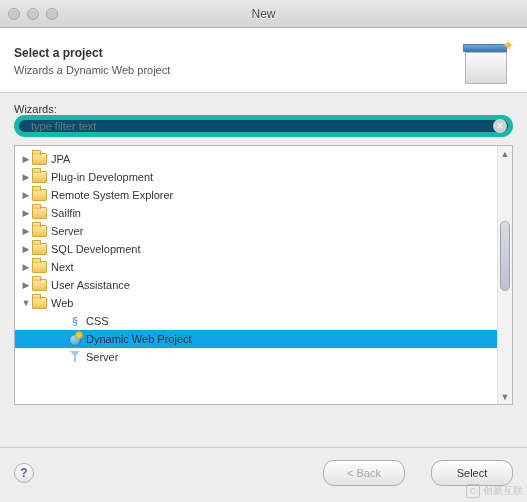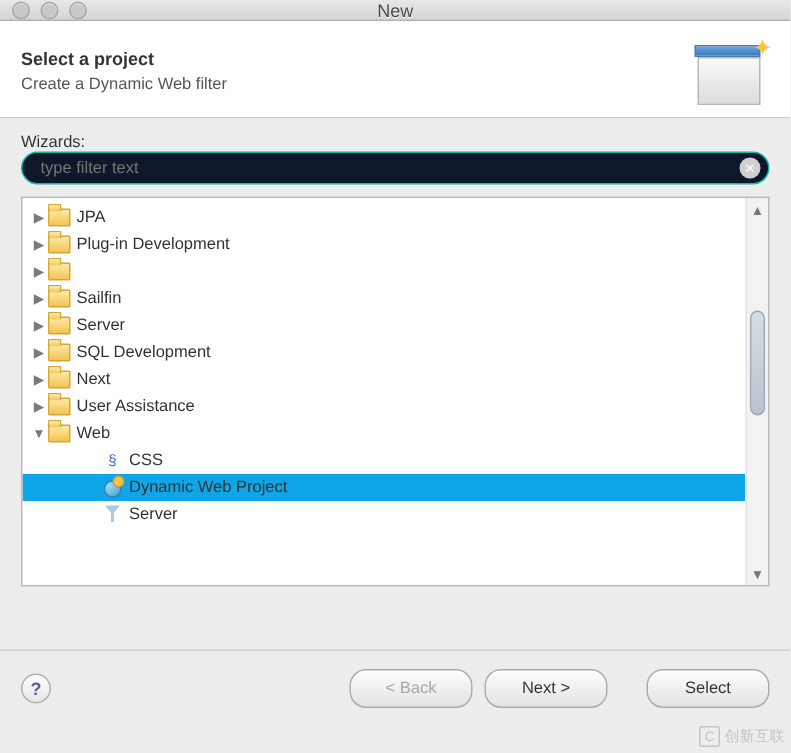--- a/index.html
+++ b/index.html
@@ -7,21 +7,21 @@
   font-family: "Lucida Grande", "Helvetica Neue", Arial, sans-serif;
   font-size: 11px;
   background: #ededed;
   width: 527px;
   height: 502px;
   overflow: hidden;
   color: #333;
 }
 
 .titlebar {
-  height: 14px;
+  height: 28px;
   background: linear-gradient(#e8e8e8, #d4d4d4);
   border-bottom: 1px solid #b0b0b0;
   display: flex;
   align-items: center;
   position: relative;
 }
 .traffic-lights { display: flex; gap: 7px; padding-left: 8px; }
 .tl {
   width: 12px; height: 12px; border-radius: 50%;
   background: #c8c8c8;
@@ -69,26 +69,26 @@
   padding: 10px 14px 0 14px;
 }
 .label { margin-bottom: 0; color: #333; }
 .filter-wrap {
   position: relative;
   margin-bottom: 8px;
 }
 .filter-input {
   width: 100%;
   height: 22px;
-  border: 1px solid #14b8a6;
+  border: 5px solid #14b8a6;
   border-radius: 11px;
   padding: 0 26px 0 12px;
   font-size: 11px;
   color: #9c9c9c;
-  background: #0f172a;
+  background: #0c4a6e;
   box-shadow: inset 0 1px 2px rgba(0,0,0,.08);
 }
 .filter-clear {
   position: absolute; right: 6px; top: 4px;
   width: 14px; height: 14px; border-radius: 50%;
   background: #d0d0d0; color: #fff;
   display: flex; align-items: center; justify-content: center;
   font-size: 9px; cursor: pointer;
 }
 
@@ -215,21 +215,21 @@
     <div class="tl"></div>
     <div class="tl"></div>
     <div class="tl"></div>
   </div>
   <div class="title-text">New</div>
 </div>
 
 <div class="wizard-header">
   <div class="wizard-header-text">
     <h1>Select a project</h1>
-    <p>Create a Dynamic Web filter</p>
+    <p>Wizards a Dynamic Web project</p>
   </div>
   <div class="wizard-banner">
     <div class="tab"></div>
     <div class="box"></div>
     <div class="star">✦</div>
   </div>
 </div>
 
 <div class="body-area">
   <div class="label">Wizards:</div>
@@ -247,20 +247,21 @@
         <span class="row-label">JPA</span>
       </div>
       <div class="row indent0">
         <span class="arrow">▶</span>
         <span class="folder-icon"></span>
         <span class="row-label">Plug-in Development</span>
       </div>
       <div class="row indent0">
         <span class="arrow">▶</span>
         <span class="folder-icon"></span>
+        <span class="row-label">Remote System Explorer</span>
       </div>
       <div class="row indent0">
         <span class="arrow">▶</span>
         <span class="folder-icon"></span>
         <span class="row-label">Sailfin</span>
       </div>
       <div class="row indent0">
         <span class="arrow">▶</span>
         <span class="folder-icon"></span>
         <span class="row-label">Server</span>
@@ -310,21 +311,20 @@
     </div>
   </div>
 </div>
 
 <div class="h-divider"></div>
 
 <div class="button-bar">
   <div class="help-btn">?</div>
   <div class="spacer"></div>
   <div class="btn disabled">&lt; Back</div>
-  <div class="btn">Next &gt;</div>
   <div style="width:10px"></div>
   <div class="btn">Select</div>
 </div>
 
 <div class="watermark">
   <div class="g">C</div>
   <span>创新互联</span>
 </div>
 
 </body></html>

